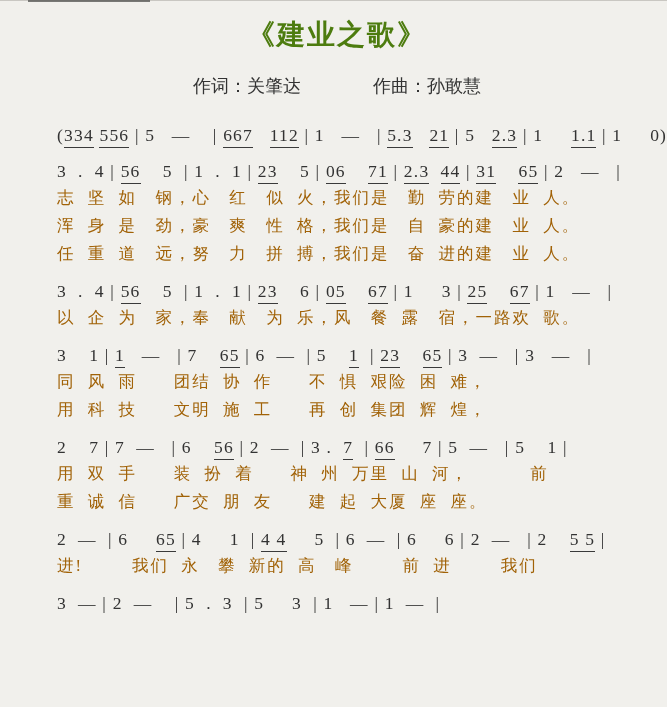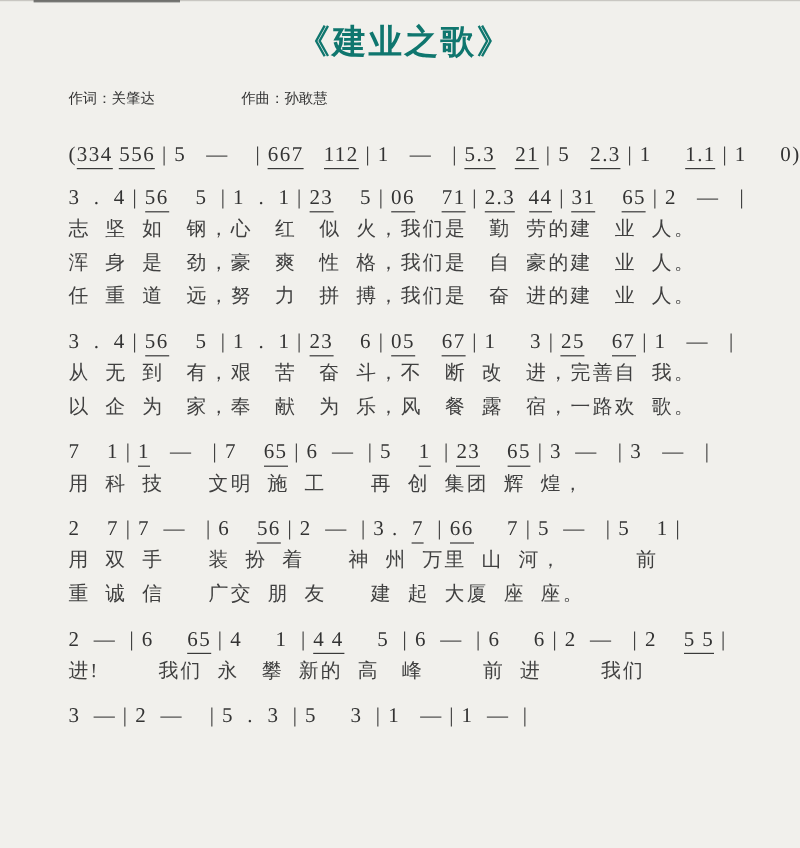--- a/index.html
+++ b/index.html
@@ -30,26 +30,27 @@
   }
   .sheet {
     padding: 10px 28px 0 57px;
   }
   .title {
     font-size: 28px;
     font-weight: bold;
     text-align: center;
     margin: 6px 22px 0 0;
     letter-spacing: 2px;
-    color: #0f766e;
+    color: #4d7c0f;
   }
   .credits {
     display: flex;
+    justify-content: center;
     gap: 72px;
-    font-size: 12px;
+    font-size: 18px;
     margin: 20px 22px 0 0;
     color: #333;
   }
   .score {
     margin-top: 26px;
   }
   .section {
     margin-bottom: 14px;
   }
   .notation {
@@ -63,21 +64,21 @@
     border-bottom: 1.4px solid #3a3a3a;
     padding-bottom: 2px;
     text-align: center;
   }
   .lyric {
     font-size: 16.5px;
     white-space: pre;
     letter-spacing: 2px;
     line-height: 25px;
     margin-top: 3px;
-    color: #404040;
+    color: #a16207;
   }
 </style>
 </head>
 <body>
 
 <div class="scan-line-faint"></div>
 <div class="scan-line-dark"></div>
 
 <div class="sheet">
   <h1 class="title">《建业之歌》</h1>
@@ -90,25 +91,25 @@
         <div class="notation"><span>(</span><span class="u">334</span><span> </span><span class="u">556</span><span> | 5   —    | </span><span class="u">667</span><span>   </span><span class="u">112</span><span> | 1   —   | </span><span class="u">5.3</span><span>   </span><span class="u">21</span><span> | 5   </span><span class="u">2.3</span><span> | 1     </span><span class="u">1.1</span><span> | 1     0)   |</span></div>
       </div>
       <div class="section">
         <div class="notation"><span>3  .  4 | </span><span class="u">56</span><span>    5  | 1  .  1 | </span><span class="u">23</span><span>    5 | </span><span class="u">06</span><span>    </span><span class="u">71</span><span> | </span><span class="u">2.3</span><span>  </span><span class="u">44</span><span> | </span><span class="u">31</span><span>    </span><span class="u">65</span><span> | 2   —   |</span></div>
         <div class="lyric">志  坚  如   钢，心   红   似  火，我们是   勤  劳的建   业  人。</div>
         <div class="lyric">浑  身  是   劲，豪   爽   性  格，我们是   自  豪的建   业  人。</div>
         <div class="lyric">任  重  道   远，努   力   拼  搏，我们是   奋  进的建   业  人。</div>
       </div>
       <div class="section">
         <div class="notation"><span>3  .  4 | </span><span class="u">56</span><span>    5  | 1  .  1 | </span><span class="u">23</span><span>    6 | </span><span class="u">05</span><span>    </span><span class="u">67</span><span> | 1     3 | </span><span class="u">25</span><span>    </span><span class="u">67</span><span> | 1   —   |</span></div>
-        <div class="lyric">从  无  到   有，艰   苦   奋  斗，不   断  改   进，完善自  我。</div>
         <div class="lyric">以  企  为   家，奉   献   为  乐，风   餐  露   宿，一路欢  歌。</div>
       </div>
       <div class="section">
-        <div class="notation"><span>7    1 | </span><span class="u">1</span><span>   —   | 7    </span><span class="u">65</span><span> | 6  —  | 5    </span><span class="u">1</span><span>  | </span><span class="u">23</span><span>    </span><span class="u">65</span><span> | 3  —   | 3   —   |</span></div>
+        <div class="notation"><span>3    1 | </span><span class="u">1</span><span>   —   | 7    </span><span class="u">65</span><span> | 6  —  | 5    </span><span class="u">1</span><span>  | </span><span class="u">23</span><span>    </span><span class="u">65</span><span> | 3  —   | 3   —   |</span></div>
+        <div class="lyric">同  风  雨      团结  协  作      不  惧  艰险  困  难，</div>
         <div class="lyric">用  科  技      文明  施  工      再  创  集团  辉  煌，</div>
       </div>
       <div class="section">
         <div class="notation"><span>2    7 | 7  —   | 6    </span><span class="u">56</span><span> | 2  —  | 3 .  </span><span class="u">7</span><span>  | </span><span class="u">66</span><span>     7 | 5  —   | 5    1 |</span></div>
         <div class="lyric">用  双  手      装  扮  着      神  州  万里  山  河，          前</div>
         <div class="lyric">重  诚  信      广交  朋  友      建  起  大厦  座  座。</div>
       </div>
       <div class="section">
         <div class="notation"><span>2  —  | 6     </span><span class="u">65</span><span> | 4     1  | </span><span class="u">4 4</span><span>     5  | 6  —  | 6     6 | 2  —   | 2    </span><span class="u">5 5</span><span> |</span></div>
         <div class="lyric">进!        我们  永   攀  新的  高   峰        前  进        我们</div>

